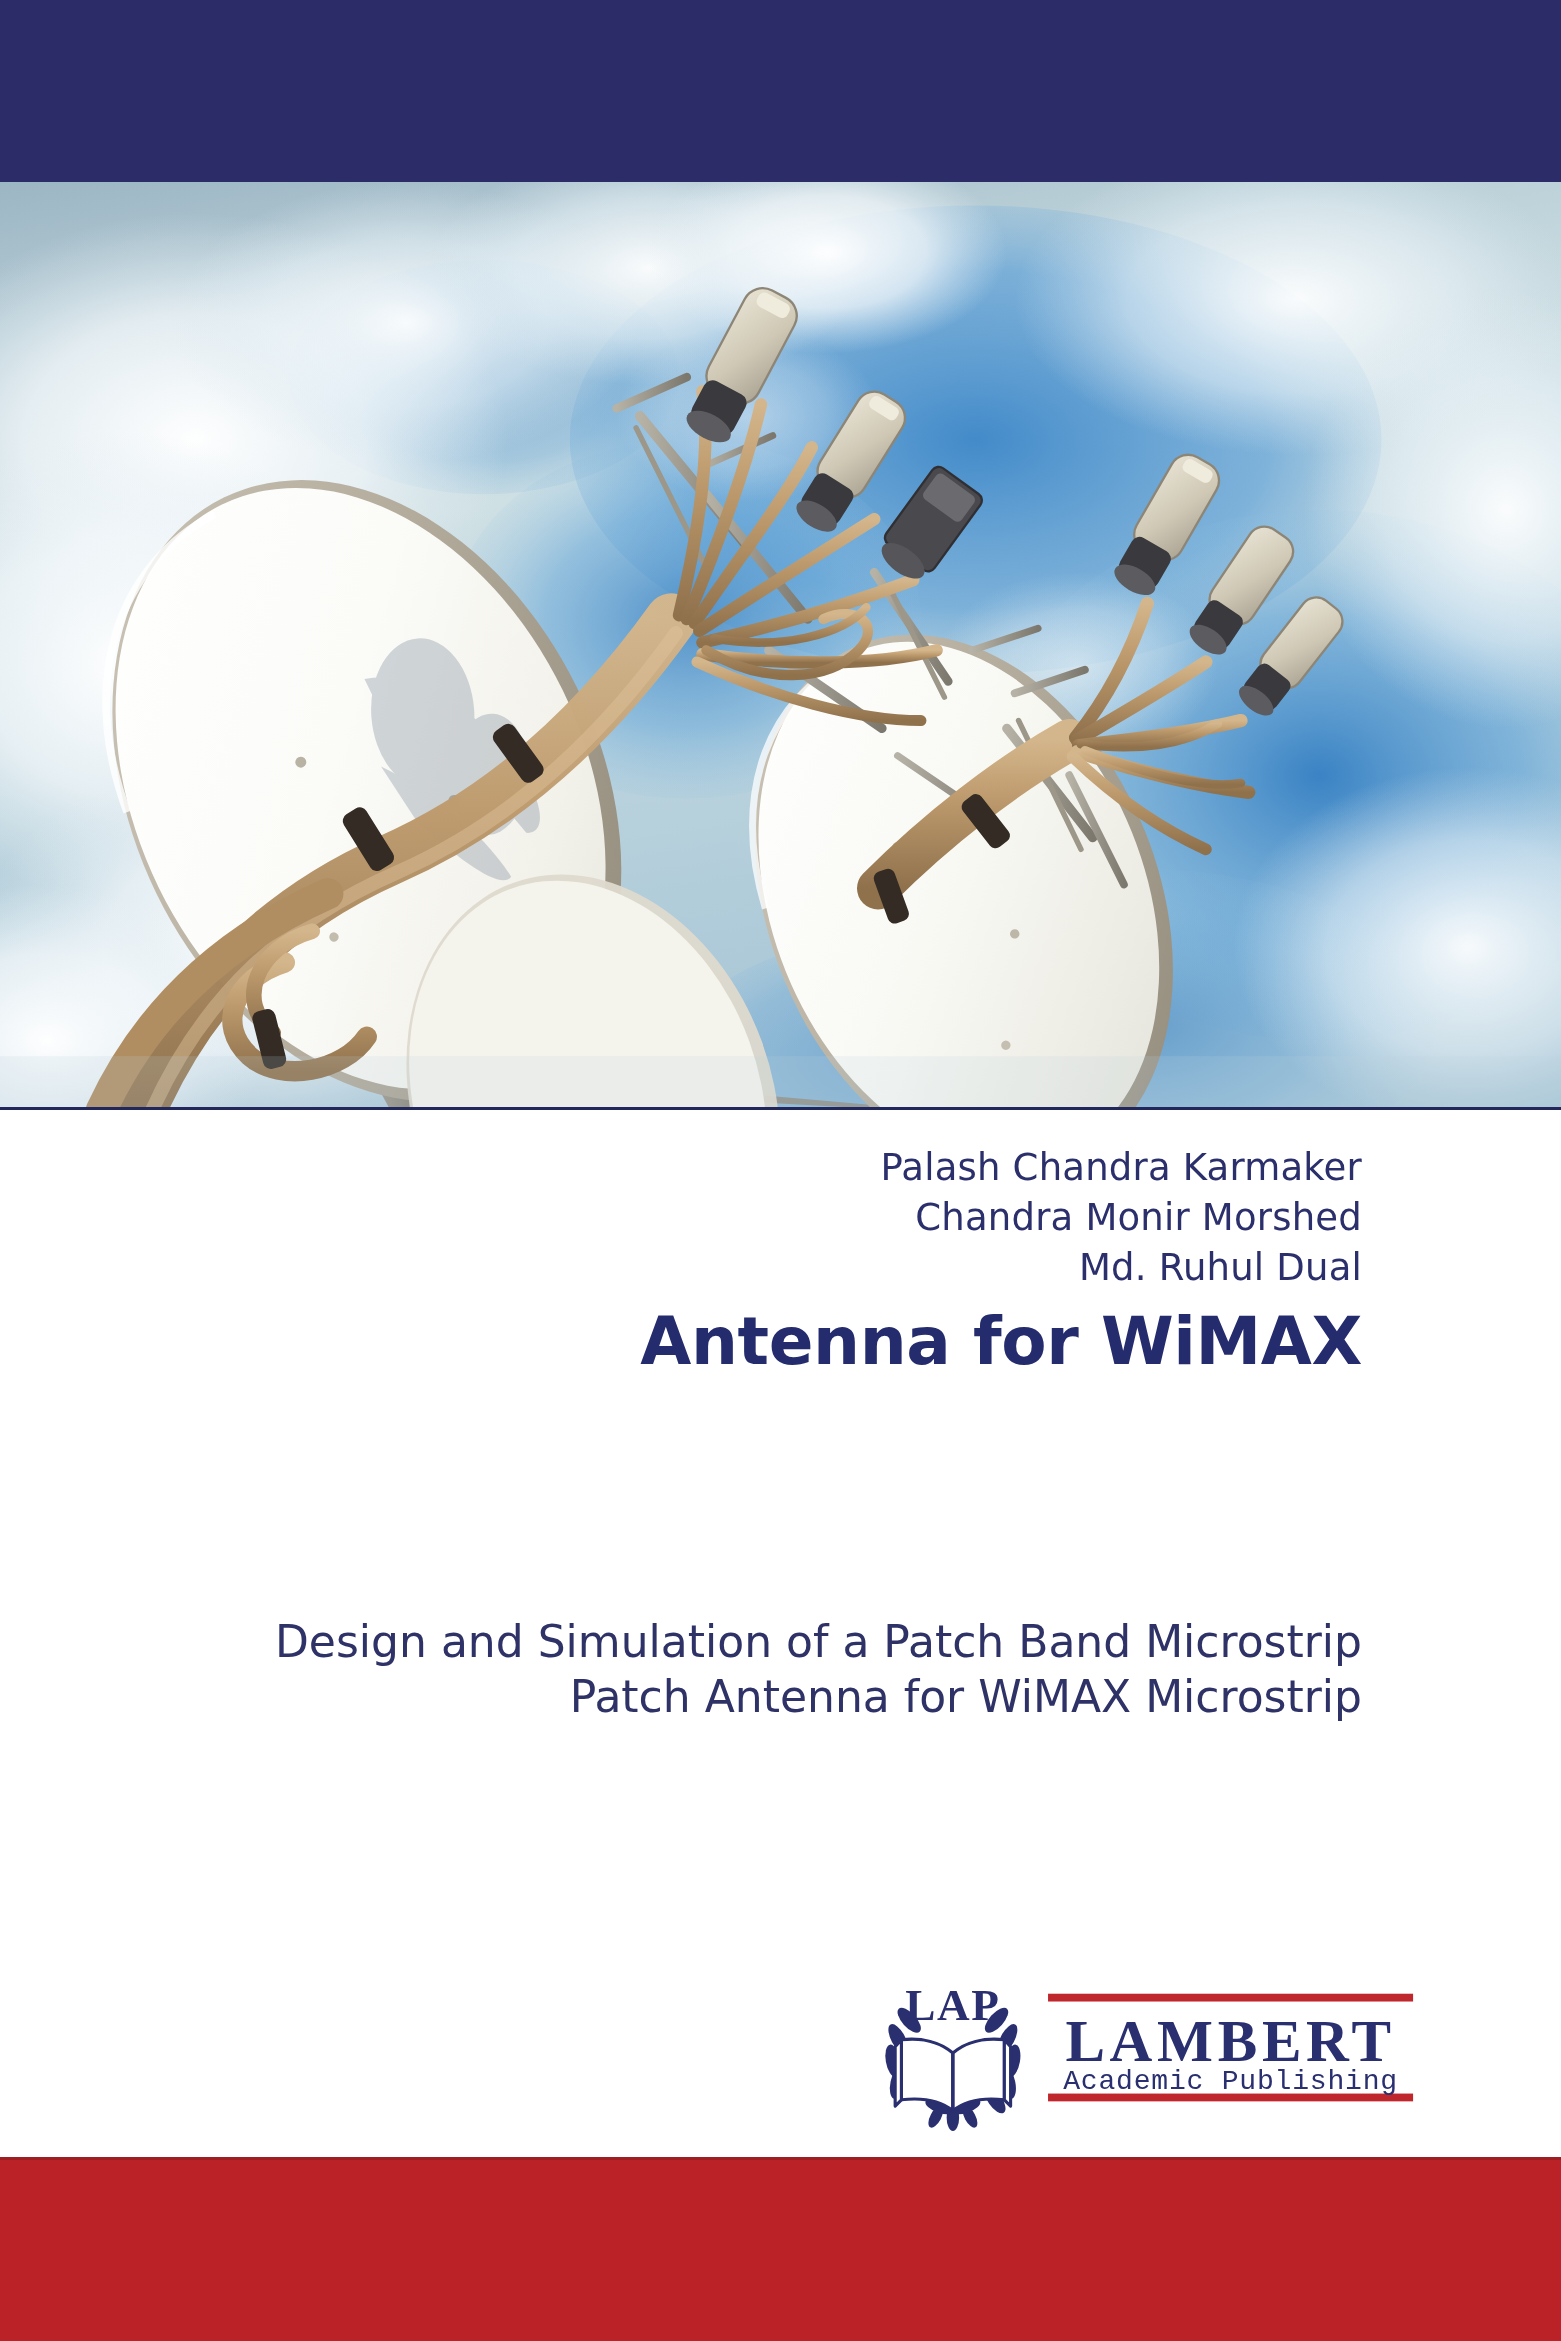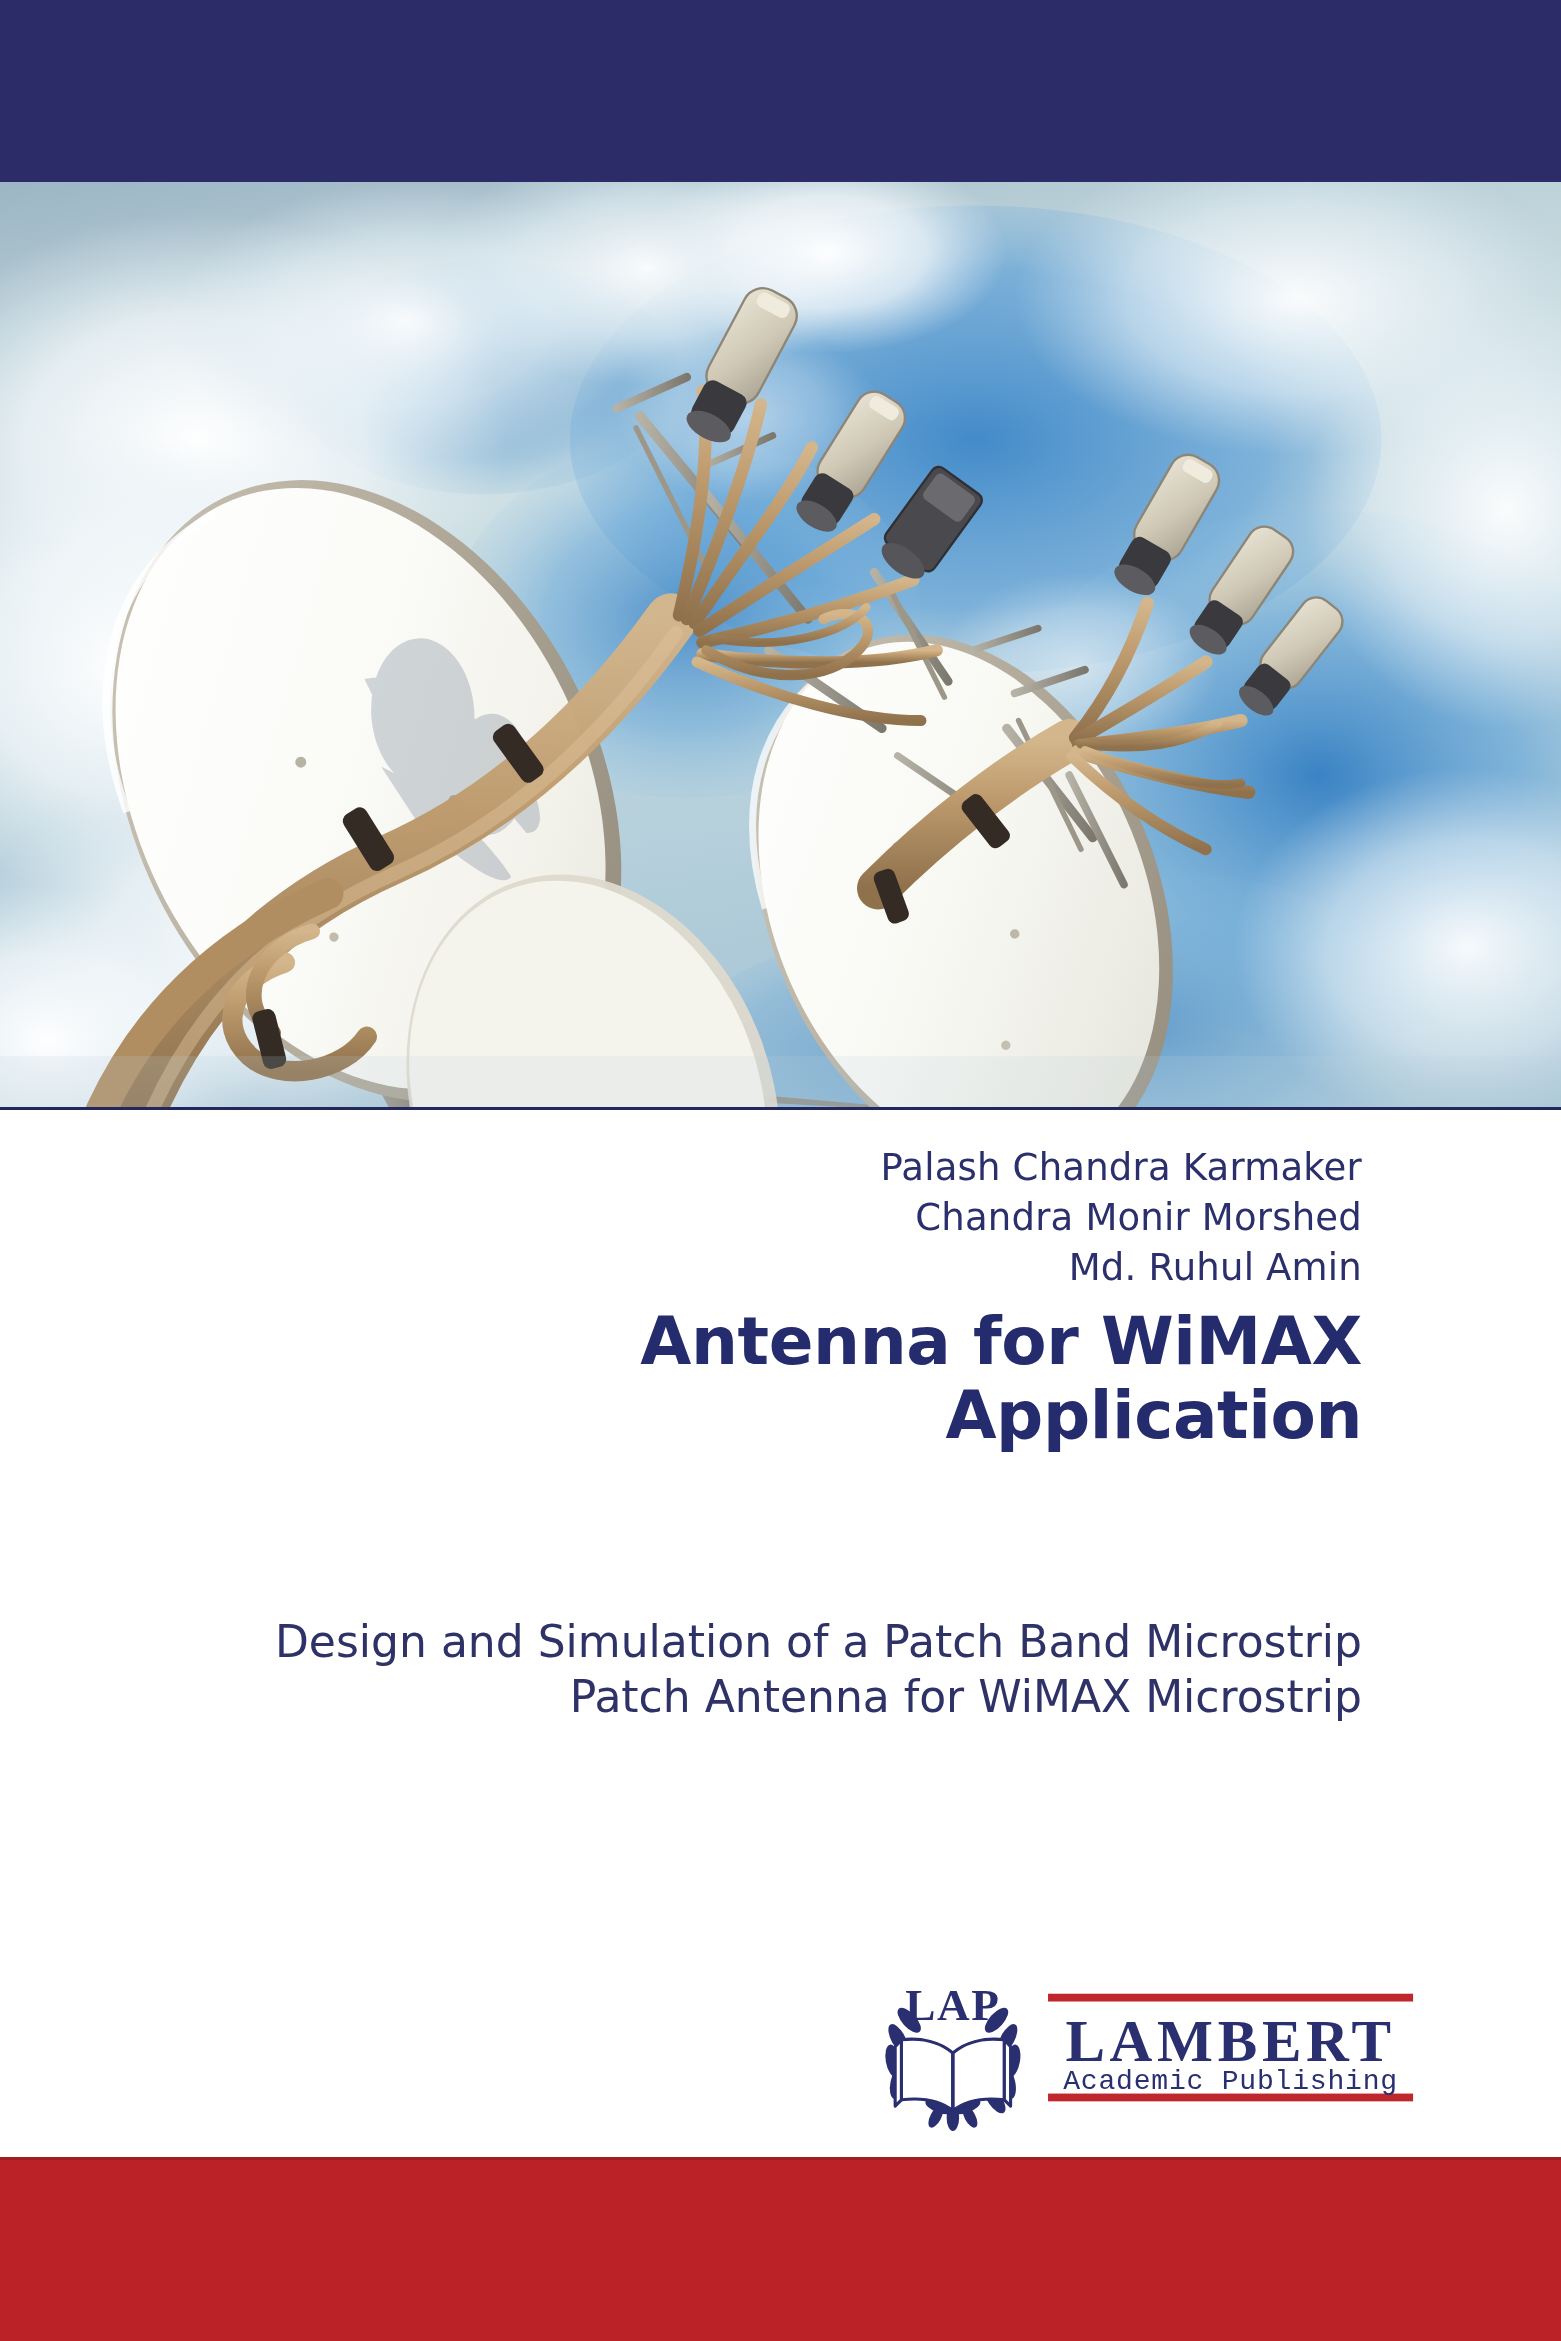--- a/index.html
+++ b/index.html
@@ -366,26 +366,25 @@
         <rect x="0" y="1120" width="2000" height="69" fill="#bcd4e0" opacity="0.18"></rect>
       </g>
     </svg>
   </div>
 
   <div id="text-area">
 
     <div id="authors">
       <div class="author-line">Palash Chandra Karmaker</div>
       <div class="author-line">Chandra Monir Morshed</div>
-      <div class="author-line">Md. Ruhul Amin</div>
+      <div class="author-line">Md. Ruhul Dual</div>
     </div>
 
     <div id="title">
       <div>Antenna for WiMAX</div>
-      <div>Application</div>
     </div>
 
     <div id="subtitle">
       <div>Design and Simulation of a Patch Band Microstrip</div>
       <div>Patch Antenna for WiMAX Microstrip</div>
     </div>
   </div>
 
   <div id="publisher-logo">
     <svg width="546" height="156" viewBox="0 0 700 200" xmlns="http://www.w3.org/2000/svg">

